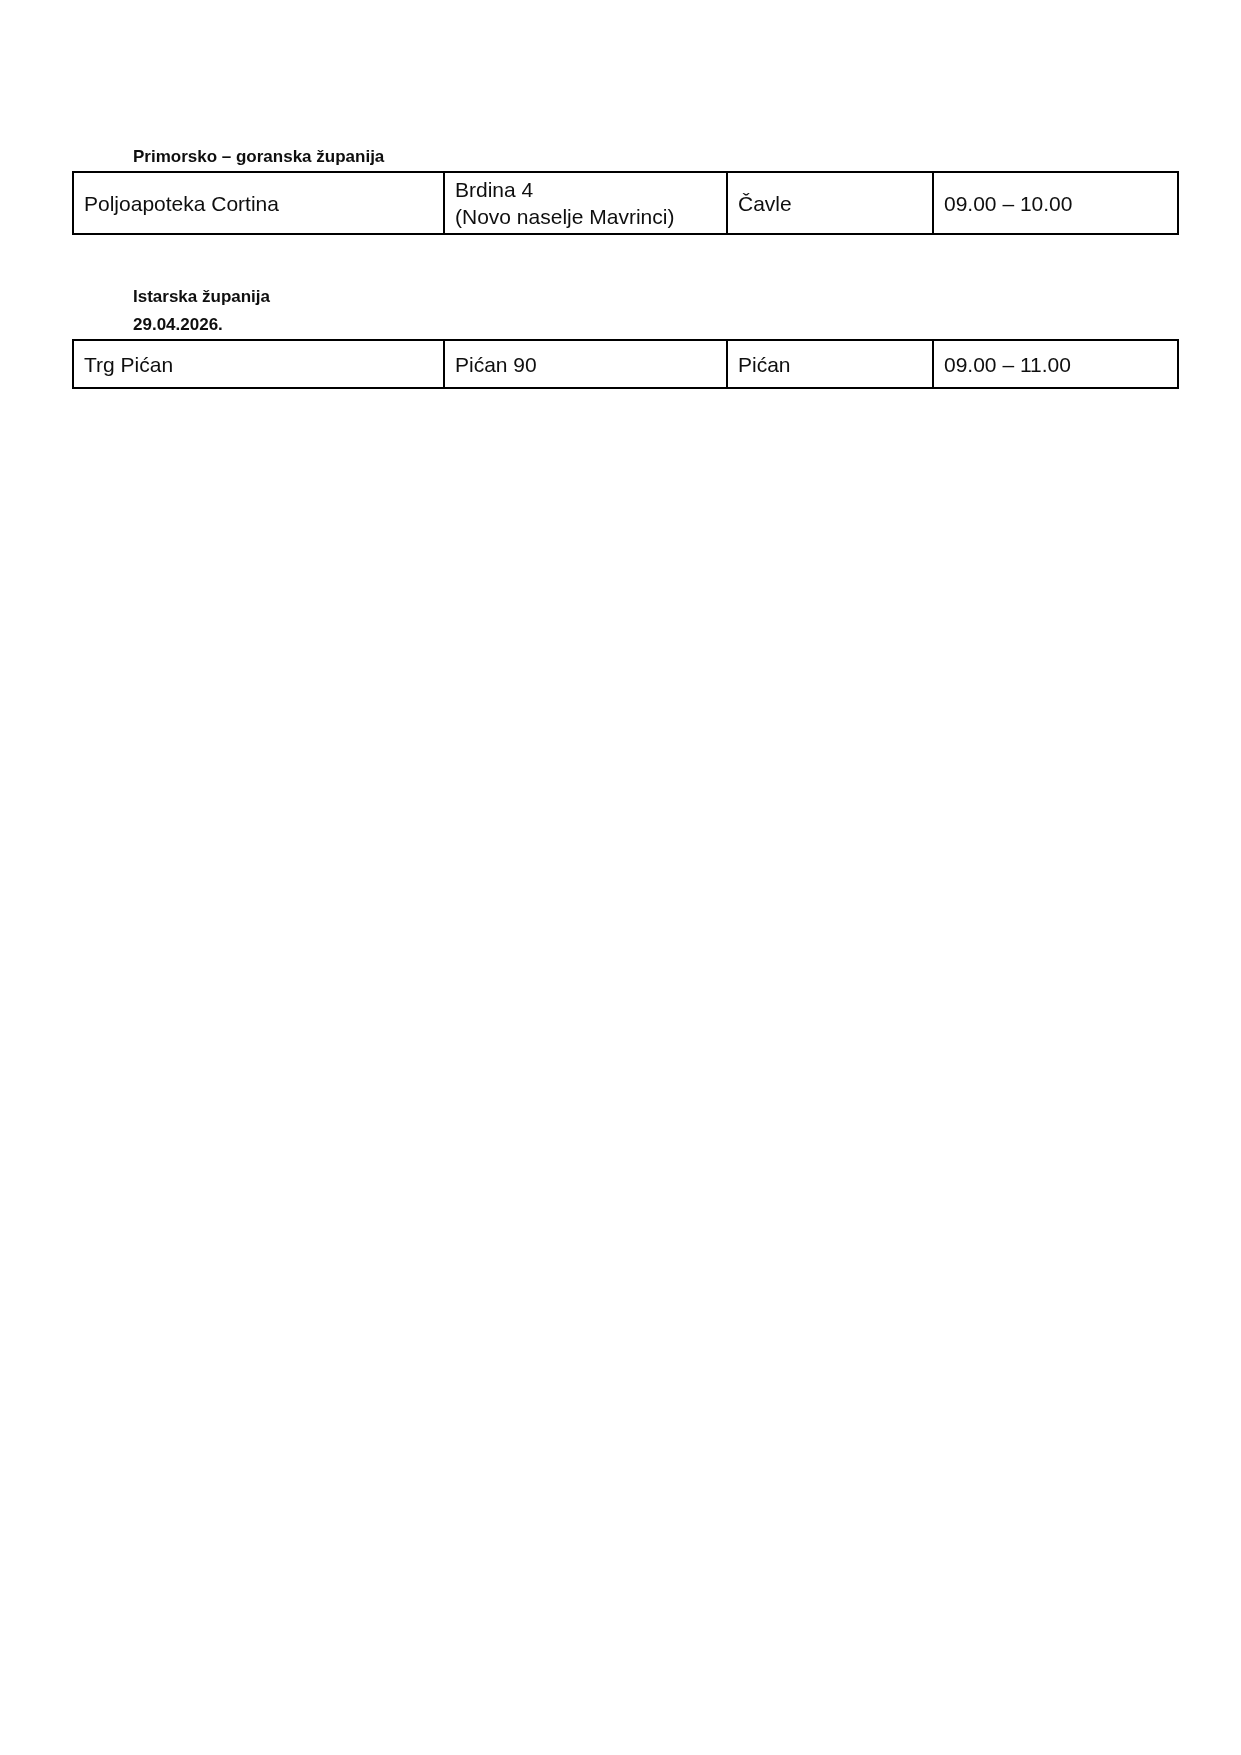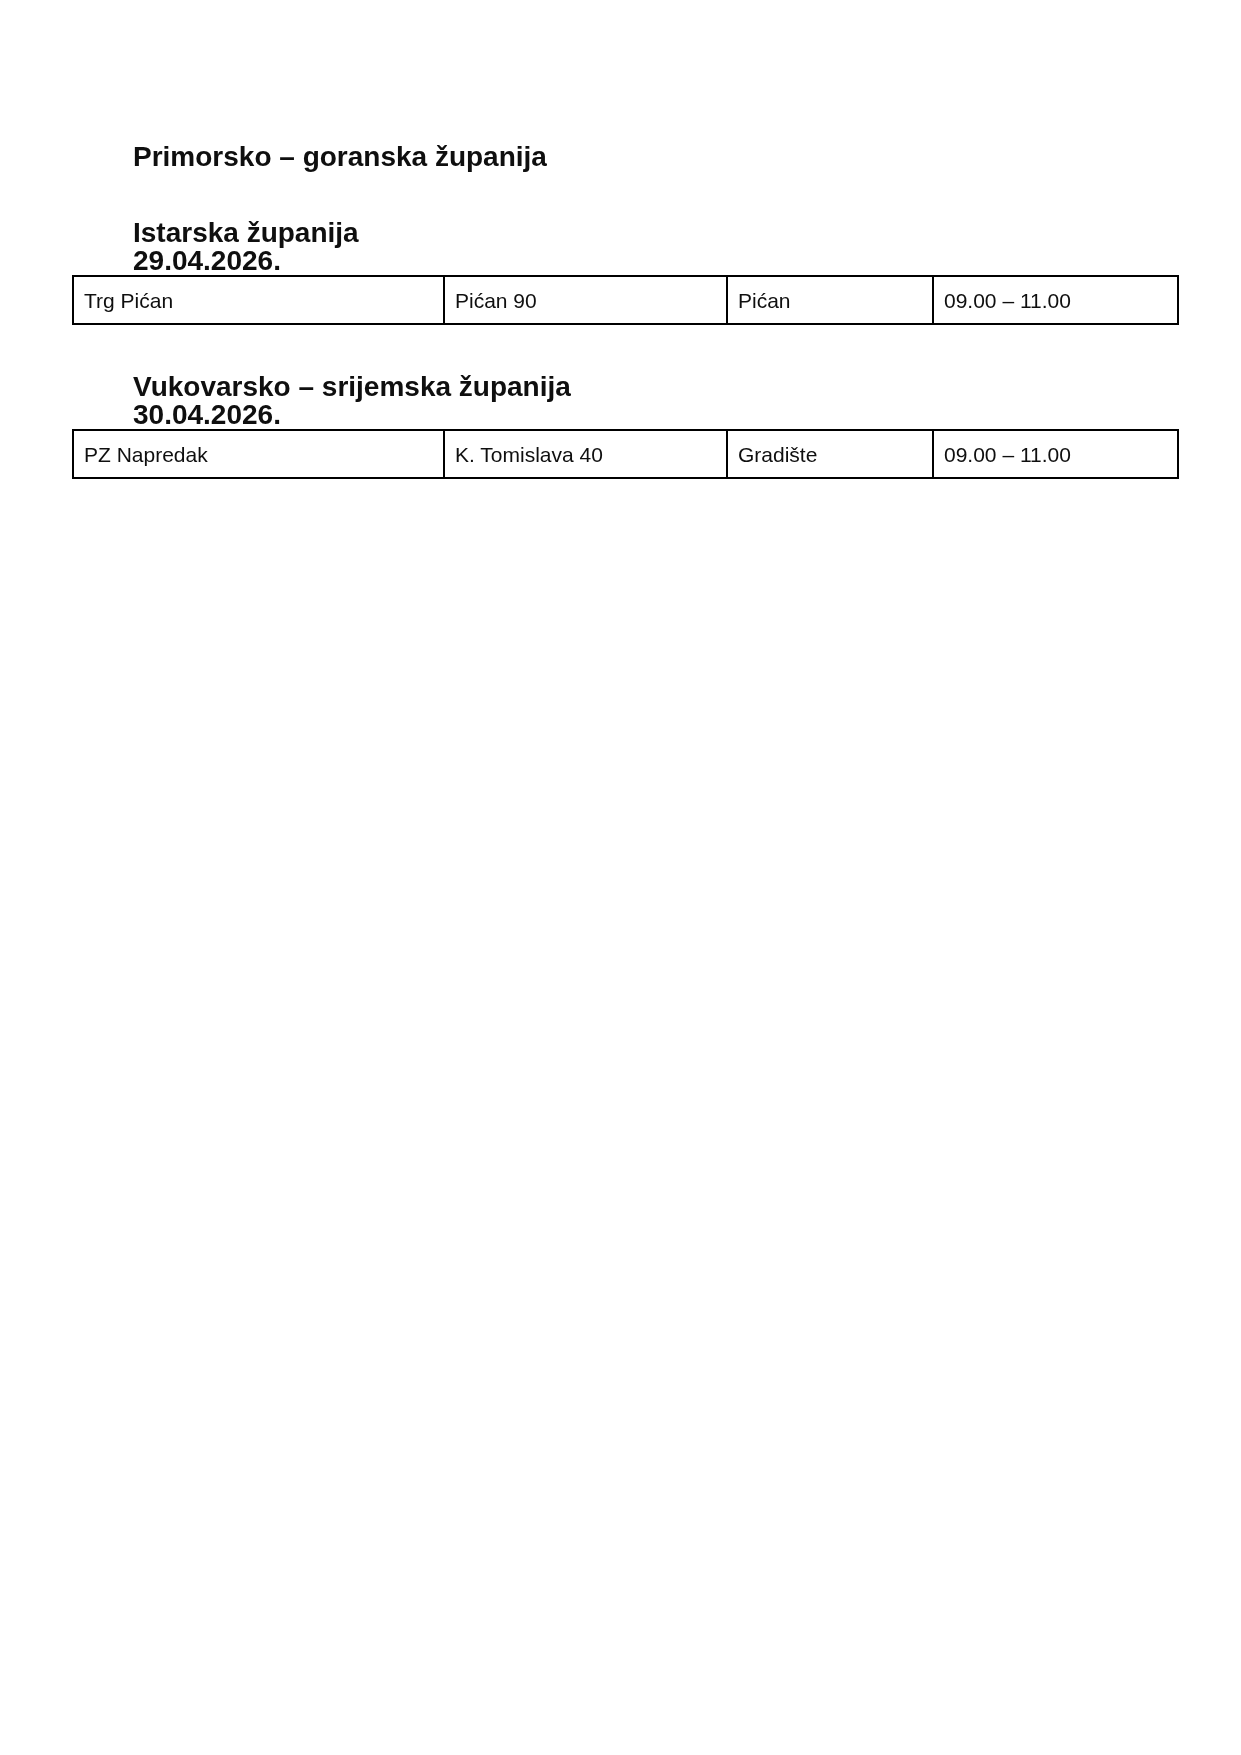--- a/index.html
+++ b/index.html
@@ -21,21 +21,21 @@
     position: absolute;
     top: 143px;
     left: 72px;
     width: 1089px;
   }
   .section + .section {
     margin-top: 48px;
   }
   .section-heading-block {
     margin-left: 61px;
-    font-size: 28px;
+    font-size: 17px;
     line-height: 28px;
     font-weight: bold;
   }
   .schedule-table {
     width: 1089px;
     border-collapse: collapse;
     table-layout: fixed;
   }
   .schedule-table td {
     border: 2px solid #000000;
@@ -55,50 +55,45 @@
 </head>
 <body>
 
 <div class="page">
   <div class="content">
 
     <div class="section">
       <div class="section-heading-block">
         <div>Primorsko – goranska županija</div>
       </div>
+      <table class="schedule-table">
+        <tbody>
+          <tr>
+            <td class="col-name">Poljoapoteka Cortina</td>
+            <td class="col-address">Brdina 4
+(Novo naselje Mavrinci)</td>
+            <td class="col-place">Čavle</td>
+            <td class="col-time">09.00 – 10.00</td>
+          </tr>
+        </tbody>
+      </table>
     </div>
 
     <div class="section">
       <div class="section-heading-block">
         <div>Istarska županija</div>
         <div>29.04.2026.</div>
       </div>
       <table class="schedule-table">
         <tbody>
           <tr>
             <td class="col-name">Trg Pićan</td>
             <td class="col-address">Pićan 90</td>
             <td class="col-place">Pićan</td>
             <td class="col-time">09.00 – 11.00</td>
           </tr>
         </tbody>
       </table>
     </div>
 
-    <div class="section">
-      <div class="section-heading-block">
-        <div>Vukovarsko – srijemska županija</div>
-        <div>30.04.2026.</div>
-      </div>
-      <table class="schedule-table">
-        <tbody>
-          <tr>
-            <td class="col-name">PZ Napredak</td>
-            <td class="col-address">K. Tomislava 40</td>
-            <td class="col-place">Gradište</td>
-            <td class="col-time">09.00 – 11.00</td>
-          </tr>
-        </tbody>
-      </table>
-    </div>
 
   </div>
 </div>
 
 </body></html>

